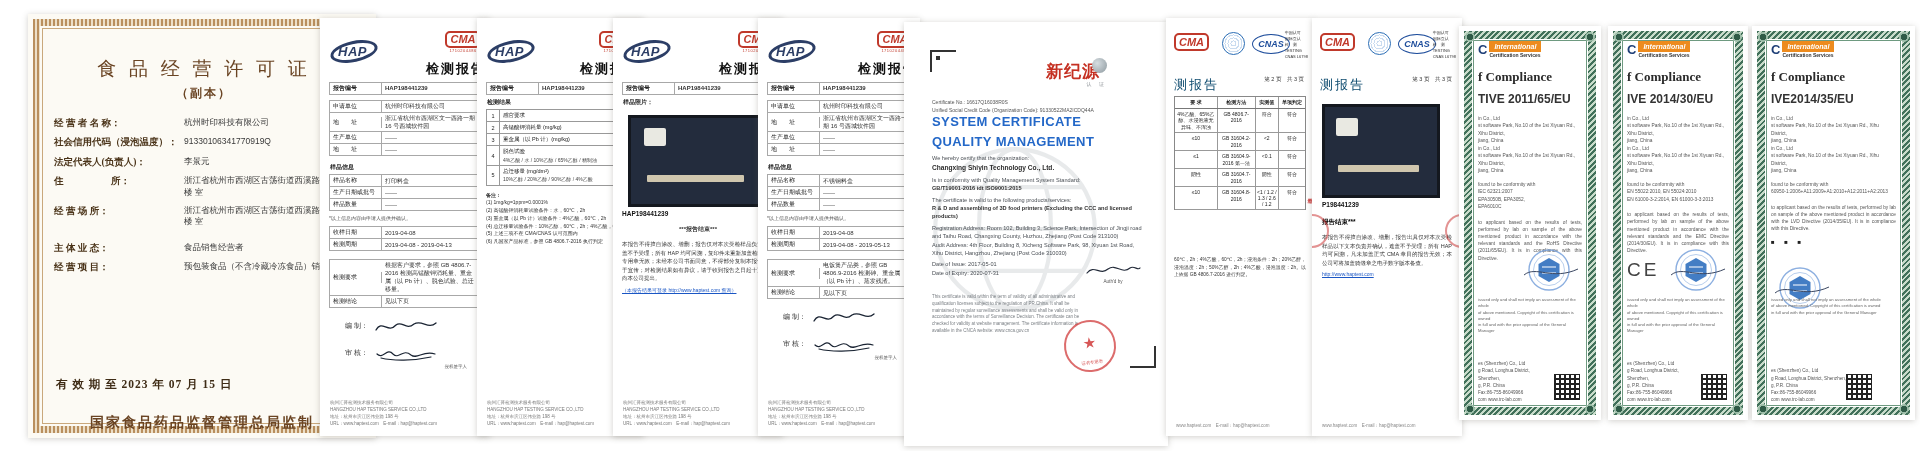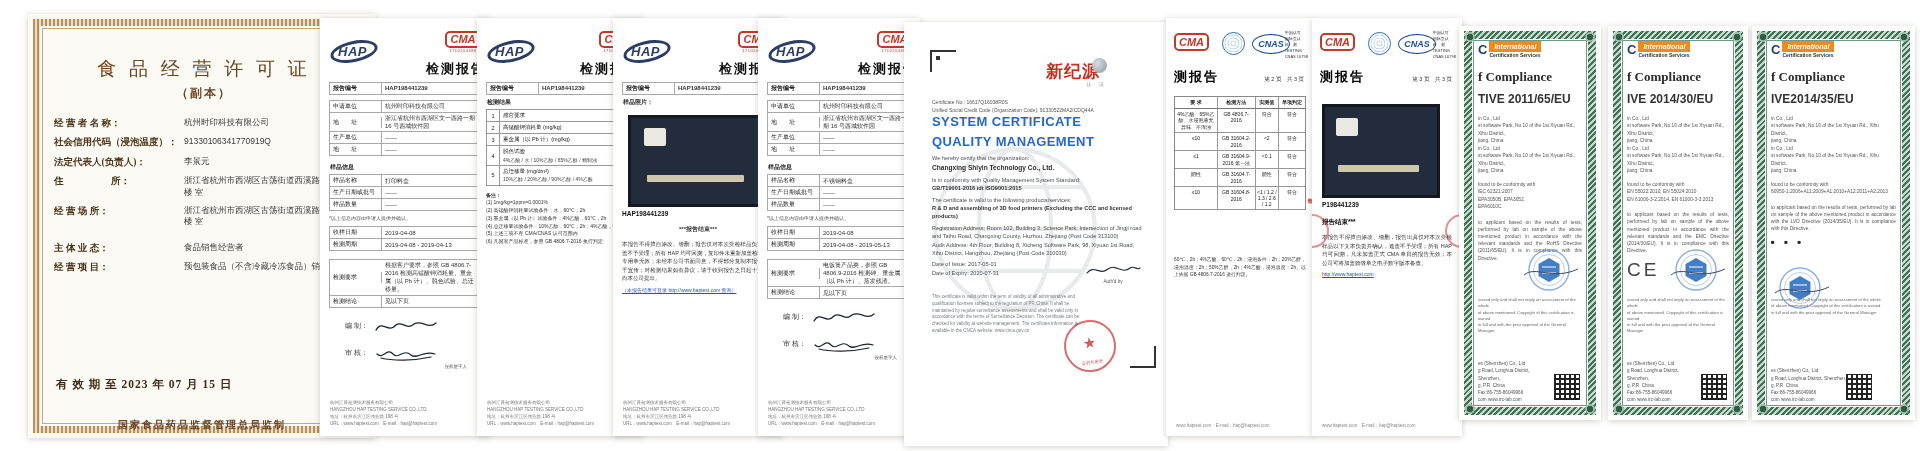--- a/index.html
+++ b/index.html
@@ -19,21 +19,21 @@
     font-weight:400;font-size:19px;color:#6a4423;letter-spacing:4px}
   .lic-sub{text-align:center;font-weight:700;font-size:12px;color:#6a4423;letter-spacing:2px;margin-top:3px}
   .lic-fields{margin-top:15px}
   .lic-row{display:flex;margin-bottom:7px}
   .lic-label{width:130px;flex:none;font-family:"Liberation Serif",serif;font-weight:700;
     font-size:9.5px;color:#4a3318;line-height:1.3}
   .lic-value{flex:1;font-size:8.5px;color:#3a3a3a;line-height:1.35}
   .lic-validity{position:absolute;left:2px;bottom:30px;font-family:"Liberation Serif",serif;
     font-weight:700;font-size:11.5px;color:#3f2c16;letter-spacing:1px}
   .lic-footer{position:absolute;left:0;right:0;bottom:6px;text-align:center;
-    font-family:"Liberation Serif",serif;font-weight:700;font-size:10px;color:#6a4423;letter-spacing:2px}
+    font-family:"Liberation Serif",serif;font-weight:700;font-size:14px;color:#6a4423;letter-spacing:2px}
 
   
   .hap-logo{position:absolute;left:10px;top:20px;width:52px;height:28px}
   .hap-ellipse{position:absolute;left:0;top:3px;width:48px;height:21px;border:3px solid #2c3e66;
     border-radius:50%;transform:rotate(-12deg)}
   .hap-word{position:absolute;left:8px;top:6px;font-style:italic;font-weight:800;font-size:13px;
     color:#2c3e66;letter-spacing:.5px}
   .cma{position:absolute;top:12px;text-align:center;line-height:1;width:42px}
   .cma-box{display:inline-block;border:2px solid #c0392b;border-radius:5px;padding:1px 3px;
     font-style:italic;font-weight:800;font-size:11px;color:#c0392b}
@@ -95,22 +95,22 @@
   .qms-stamp-text{position:absolute;left:0;right:0;bottom:5px;text-align:center;font-size:4.3px;color:rgba(205,45,45,.85)}
   .globe-wm{position:absolute;left:16px;top:112px;opacity:.15}
 
   
   .logos{position:absolute;left:8px;top:12px;right:6px;height:36px}
   .roundlogo{position:absolute;left:48px;top:2px;width:23px;height:23px;border:1.5px solid #2a6db5;border-radius:50%;
     background:repeating-radial-gradient(circle at 50% 50%,#fff 0 2px,#cadcf0 2px 3px)}
   .cnas{position:absolute;left:78px;top:4px;width:38px;height:20px;border:1.5px solid #1f4e9c;border-radius:50%;
     display:flex;align-items:center;justify-content:center;font-style:italic;font-weight:800;font-size:9px;color:#1f4e9c}
   .accred{position:absolute;right:0;top:0;font-size:4px;color:#333;line-height:1.5}
-  .pg-title{position:absolute;left:8px;top:50px;font-family:"Liberation Serif",serif;font-weight:700;
-    font-size:13px;color:#000000;letter-spacing:2px}
+  .pg-title{position:absolute;left:8px;top:58px;font-family:"Liberation Serif",serif;font-weight:400;
+    font-size:13px;color:#0c4a6e;letter-spacing:2px}
   .pg-page{position:absolute;right:10px;top:58px;font-size:5.5px;color:#333}
   .p2-table{position:absolute;left:8px;right:8px;top:78px;border:1px solid #888;border-bottom:none;
     font-size:5px;color:#222;text-align:center}
   .p2r{display:flex;border-bottom:1px solid #999}
   .p2r.hd{font-weight:700;border-bottom:1px solid #777}
   .cA{width:33%;border-right:1px solid #999;padding:2px 1px;line-height:1.3}
   .cB{width:29%;border-right:1px solid #999;padding:2px 1px;line-height:1.3}
   .cC{width:18%;border-right:1px solid #999;padding:2px 1px}
   .cD{width:20%;padding:2px 1px}
   .p2-notes{position:absolute;left:8px;right:8px;top:238px;font-size:4.8px;color:#333;line-height:1.6;text-align:justify}

